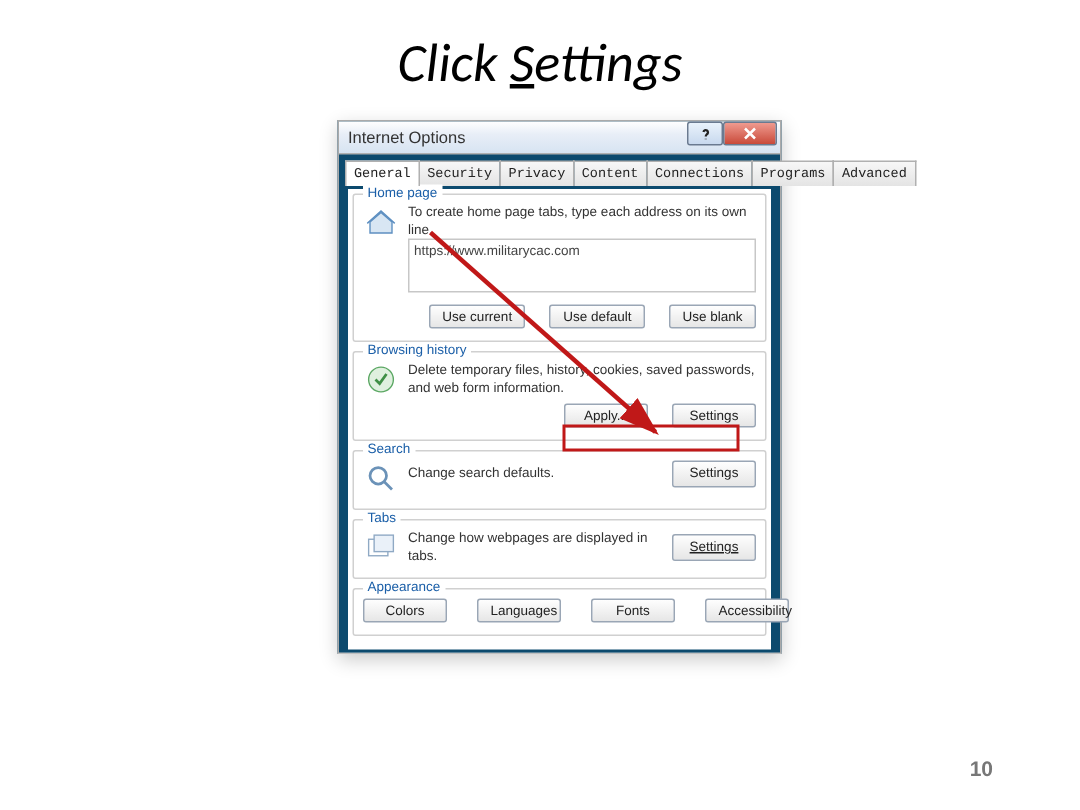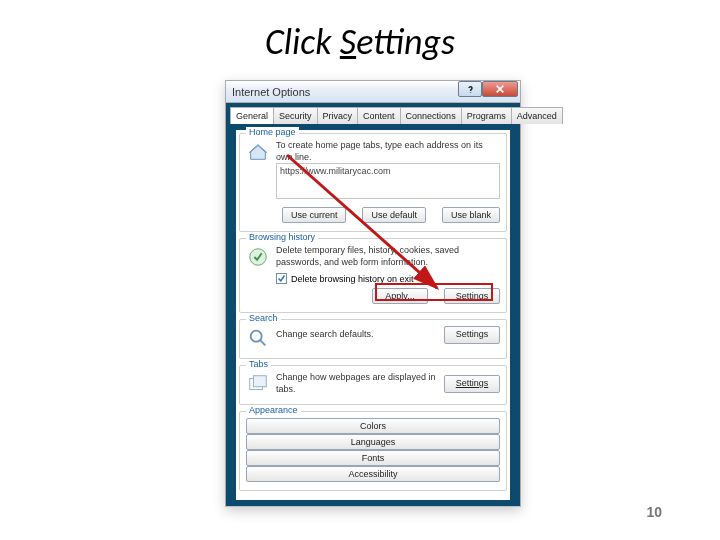--- a/index.html
+++ b/index.html
@@ -10,40 +10,40 @@
 
   .dialog-wrap { position: absolute; top: 80px; left: 225px; width: 296px; border: 1px solid #aaa; border-bottom: 1px solid #c0c0c0; box-shadow: 0 4px 12px rgba(0,0,0,.2); background: #0c4a6e;}
   .titlebar { height: 22px; display: flex; align-items: center; padding: 0 4px; background: linear-gradient(180deg,#fff 0%,#e8eef7 40%,#d7e4f2 100%); border-bottom: 1px solid #b0b0b0; position: relative; }
   .titlebar-text { font-size: 11px; color: #333; padding-left: 2px;}
   .winbtns { position: absolute; right: 2px; top: 0; display: flex; gap: 0;}
   .winbtn { width: 24px; height: 16px; border: 1px solid #6a7a90; border-radius: 2px; display: flex; align-items: center; justify-content: center; font-size: 10px; background: linear-gradient(#e9f2fb,#c8d9ee); color:#222;}
   .winbtn.close { color:#fff; width: 36px; background: linear-gradient(#ef9a8f,#c94a3a);}
   .winbtn.close svg { width: 10px; height: 10px; }
   .winbtn svg { width: 9px; height: 9px; stroke: currentColor; stroke-width: 2; fill: none; }
 
-  .tabs { display: flex; margin-top: 4px; padding: 0 4px; font-size: 9px; }
+  .tabs { display: flex; margin-top: 4px; padding: 0 4px; font-size: 9px; font-family: Liberation Mono, monospace; }
   .tab { padding: 3px 5px; border: 1px solid #b0b0b0; border-bottom: none; background: linear-gradient(#f7f7f7,#e4e4e4); position: relative; margin-left: -1px; color:#222;}
   .tab.active { background: #fff; z-index: 2; }
   .tab:first-child { margin-left: 0; }
-  .tab-body { border: 6px solid #0c4a6e; margin: 0 4px; padding: 3px; background: #fff; }
+  .tab-body { border: 2px solid #0c4a6e; margin: 0 4px; padding: 3px; background: #fff; }
 
   .groupbox { border: 1px solid #d0d0d0; border-radius: 2px; padding: 6px 6px 8px 6px; margin-bottom: 6px; position: relative; }
   .groupbox-label { position: absolute; top: -7px; left: 6px; padding: 0 3px; background: #fff; color: #1b5fa8; font-size: 9px; }
   .row { display: flex; align-items: flex-start; gap: 6px; }
   .icon-box { width: 24px; height: 24px; flex: none; display:flex; align-items:center; justify-content:center;}
   .icon-box svg { width: 22px; height: 22px; }
   .desc { flex: 1; font-size: 9px; color: #333; line-height: 1.3; }
   textarea { width: 100%; height: 36px; font-size: 9px; font-family: inherit; border: 1px solid #c7c7c7; padding: 2px 3px; resize: none; color:#444;}
   .btn-row { display: flex; justify-content: flex-end; gap: 16px; margin-top: 4px; }
   .btn { font-size: 9px; padding: 2px 8px; min-width: 56px; border: 1px solid #9aa6b5; border-radius: 2px; background: linear-gradient(#fefefe,#e6e6e6); text-align:center; color:#222;}
   .checkbox-row { display: flex; align-items: center; gap: 4px; margin: 4px 0 2px 30px; font-size: 9px;}
   .checkbox { width: 11px; height: 11px; border: 1px solid #7a8aa0; display:flex; align-items:center; justify-content:center; background:#fff;}
   .checkbox svg { width:9px; height:9px; stroke:#2a7ad0; stroke-width:2; fill:none;}
 
-  .appearance-grid { display: flex; gap: 0; flex-direction: column; }
+  .appearance-grid { display: flex; gap: 20px; }
   .footer { display: flex; justify-content: flex-end; gap: 5px; padding: 8px 8px; background: #f0f0f0; border-top: 1px solid #d6d6d6; margin: 0 4px 4px 4px;}
   .footer .btn.default { font-weight: 700; border-color: #4d90c7; box-shadow: 0 0 0 1px #7bb4e3 inset; }
 
   .highlight-box { position: absolute; border: 2px solid #c01818; pointer-events: none; }
   .arrow-svg { position: absolute; pointer-events: none; }
 </style>
 </head>
 <body>
 
 <div class="slide-title">
@@ -104,28 +104,20 @@
       <div class="groupbox-label">Browsing history</div>
       <div class="row">
         <div class="icon-box">
           <svg viewBox="0 0 24 24">
               <circle cx="12" cy="12" r="9" fill="#dff0df" stroke="#5ca864"></circle>
               <path d="M8 12 l3 3 l5 -7" stroke="#3f8f46" fill="none" stroke-width="2"></path>
             </svg>
         </div>
         <div class="desc">Delete temporary files, history, cookies, saved passwords, and web form information.</div>
       </div>
-      <div class="checkbox-row">
-        <div class="checkbox">
-            <svg viewBox="0 0 12 12">
-              <path d="M2 6 l3 3 l5 -7"></path>
-            </svg>
-          </div>
-        <span>Delete browsing history on exit</span>
-      </div>
       <div class="btn-row">
         <div class="btn">Apply...</div>
         <div class="btn">Settings</div>
       </div>
     </div>
 
     <div class="groupbox">
       <div class="groupbox-label">Search</div>
       <div class="row">
         <div class="icon-box">

